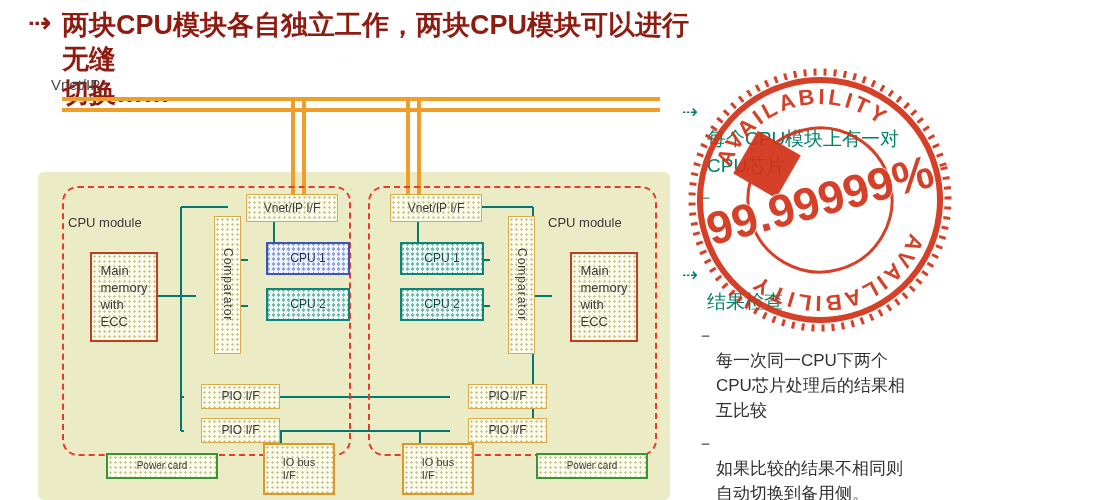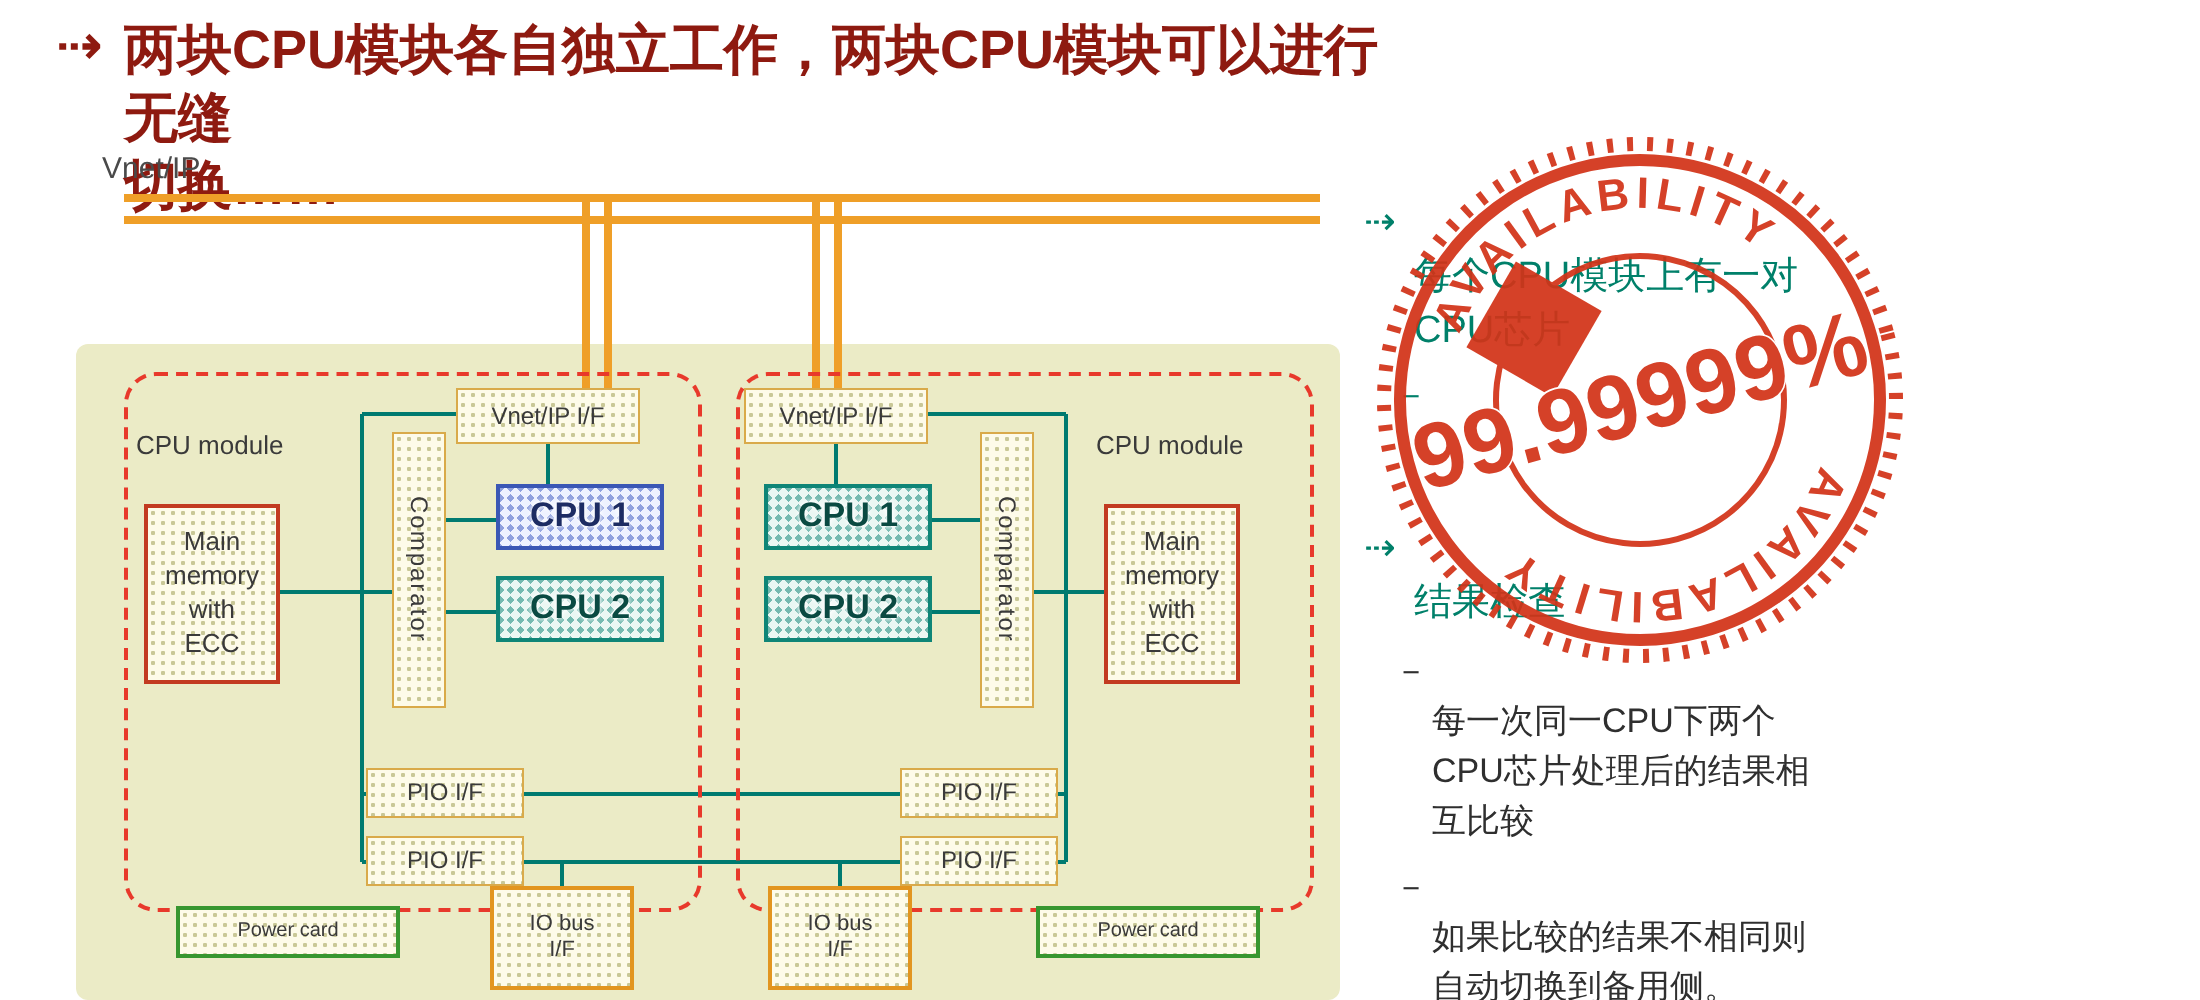--- a/index.html
+++ b/index.html
@@ -19,29 +19,29 @@
   .module{position:absolute;border:2px dashed #e8392b;border-radius:16px;}
   .module.left{left:62px;top:186px;width:285px;height:266px;}
   .module.right{left:368px;top:186px;width:285px;height:266px;}
   .mlabel{position:absolute;font-size:13px;color:#3a3a3a;}
   #mlabL{left:68px;top:215px;} #mlabR{left:548px;top:215px;}
 
   
   .box{position:absolute;box-sizing:border-box;background-color:#fdfbe9;
        background-image:radial-gradient(#c9c897 1px,transparent 1.2px);background-size:5px 5px;
        border:1px solid #d9aa4a;color:#3a3a3a;display:flex;align-items:center;justify-content:center;
-       text-align:center;font-size:12px;line-height:1.2;white-space:pre-line;}
+       font-size:12px;line-height:1.2;white-space:pre-line;margin-left:18px;}
 
   #vnetL{left:228px;top:194px;width:92px;height:28px;}
   #vnetR{left:372px;top:194px;width:92px;height:28px;}
   #compL{left:196px;top:216px;width:27px;height:138px;}
   #compR{left:490px;top:216px;width:27px;height:138px;}
   .vert{writing-mode:vertical-rl;text-orientation:mixed;letter-spacing:1px;font-size:12px;}
 
-  .cpu{font-size:17px;font-weight:bold;text-shadow:0 0 2px #fff,0 0 3px #fff;}
+  .cpu{font-size:12px;font-weight:normal;text-shadow:0 0 2px #fff,0 0 3px #fff;}
   .cpu.blue{background-color:#eef2ff;border:2px solid #3a57b5;color:#1d2c63;
     background-image:repeating-linear-gradient(45deg,rgba(50,80,190,.5) 0 1.5px,transparent 1.5px 6px),
                      repeating-linear-gradient(135deg,rgba(50,80,190,.5) 0 1.5px,transparent 1.5px 6px);}
   .cpu.teal{background-color:#eaf7f3;border:2px solid #0e8577;color:#0a4a42;
     background-image:repeating-linear-gradient(45deg,rgba(0,125,110,.5) 0 1.5px,transparent 1.5px 6px),
                      repeating-linear-gradient(135deg,rgba(0,125,110,.5) 0 1.5px,transparent 1.5px 6px);}
   #cpu1L{left:248px;top:242px;width:84px;height:33px;}
   #cpu2L{left:248px;top:288px;width:84px;height:33px;}
   #cpu1R{left:382px;top:242px;width:84px;height:33px;}
   #cpu2R{left:382px;top:288px;width:84px;height:33px;}

